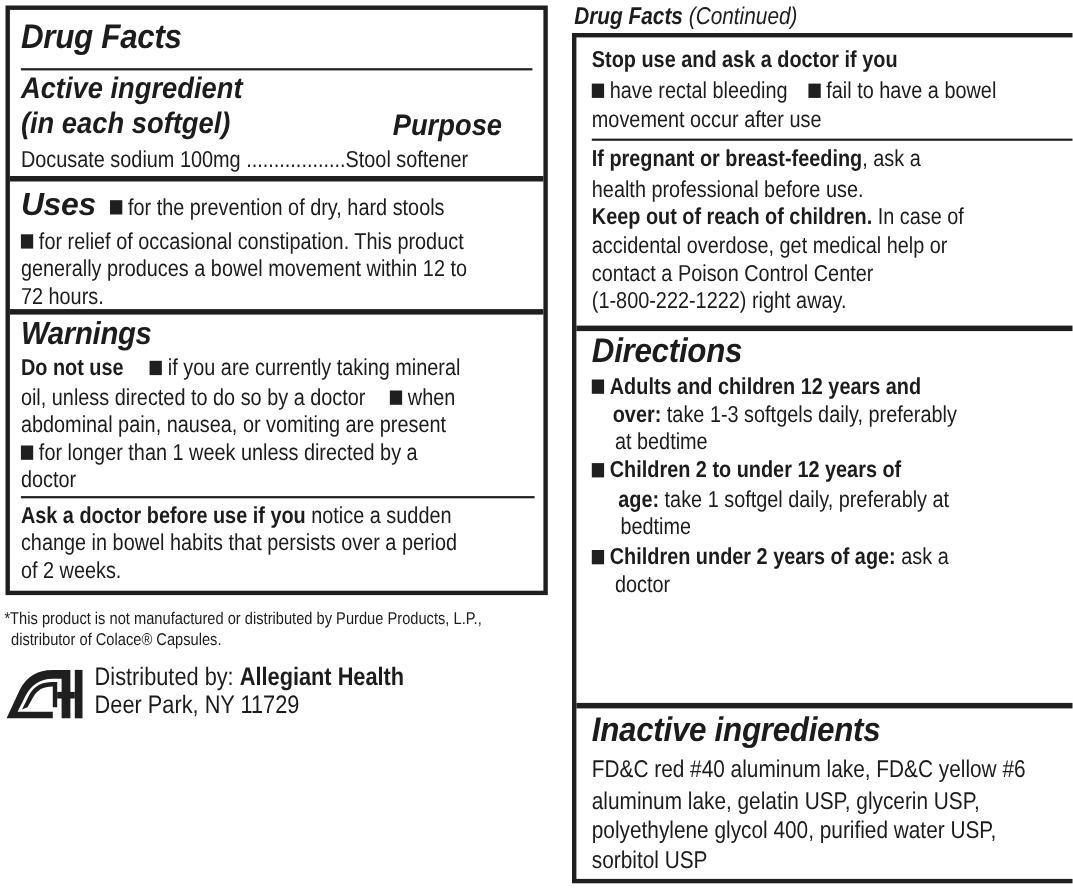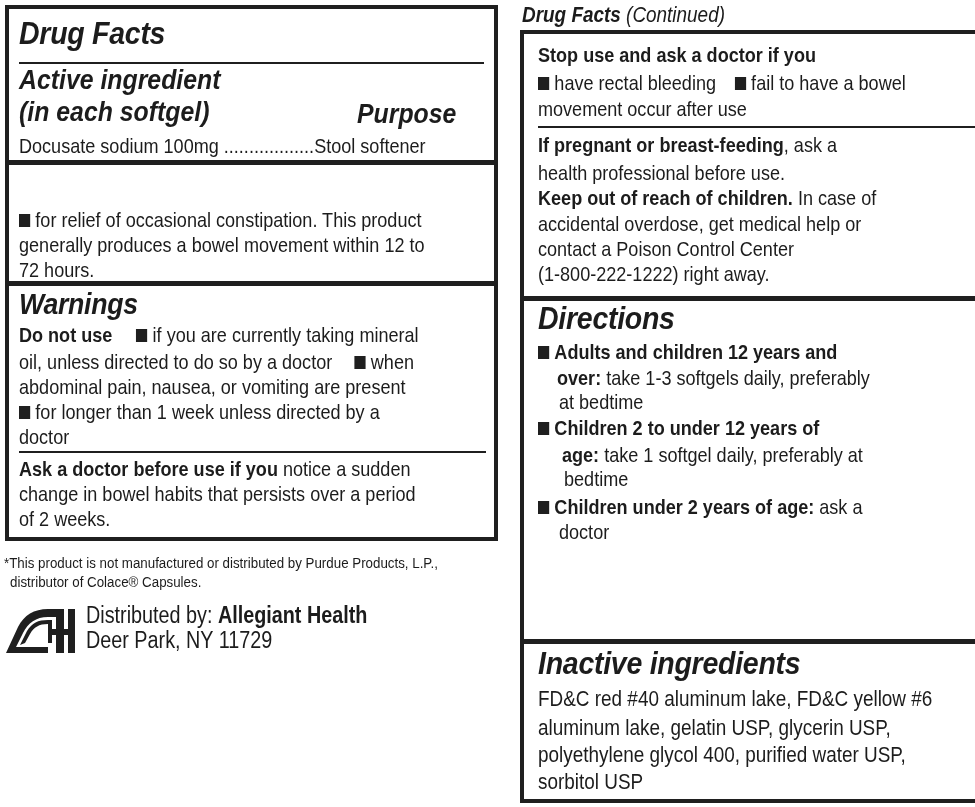--- a/index.html
+++ b/index.html
@@ -31,20 +31,26 @@
     <div class="abs h-mid" style="left:10px; top:56px;">Active ingredient</div>
     <div class="abs h-mid" style="left:10px; top:88px;">(in each softgel)</div>
     <div class="abs h-mid" style="left:348px; top:90px;">Purpose</div>
     <div class="abs t" style="left:10px; top:124px;">
       <span>Docusate sodium 100mg</span>
       <span>..................</span><span>Stool softener</span>
     </div>
   </div>
 
   <div class="sec thick-top" style="top:151px; height:121px;">
+    <div class="abs" style="left:10px; top:4px;">
+      <span class="h-big" style="display:inline-block; transform:none; font-size:29px;">Uses</span>
+      <span class="t" style="display:inline-block; margin-left:8px;">
+        <span class="sq"></span><span>for the prevention of dry, hard stools</span>
+      </span>
+    </div>
     <div class="abs t" style="left:10px; top:42px;">
       <span class="sq"></span><span>for relief of occasional constipation. This product</span>
     </div>
     <div class="abs t" style="left:10px; top:67px;">generally produces a bowel movement within 12 to</div>
     <div class="abs t" style="left:10px; top:92px;">72 hours.</div>
   </div>
 
   <div class="sec thick-top" style="top:272px; height:256px;">
     <div class="abs h-big" style="left:10px; top:1px; font-size:29px;">Warnings</div>
     <div class="abs t" style="left:10px; top:36px;">

